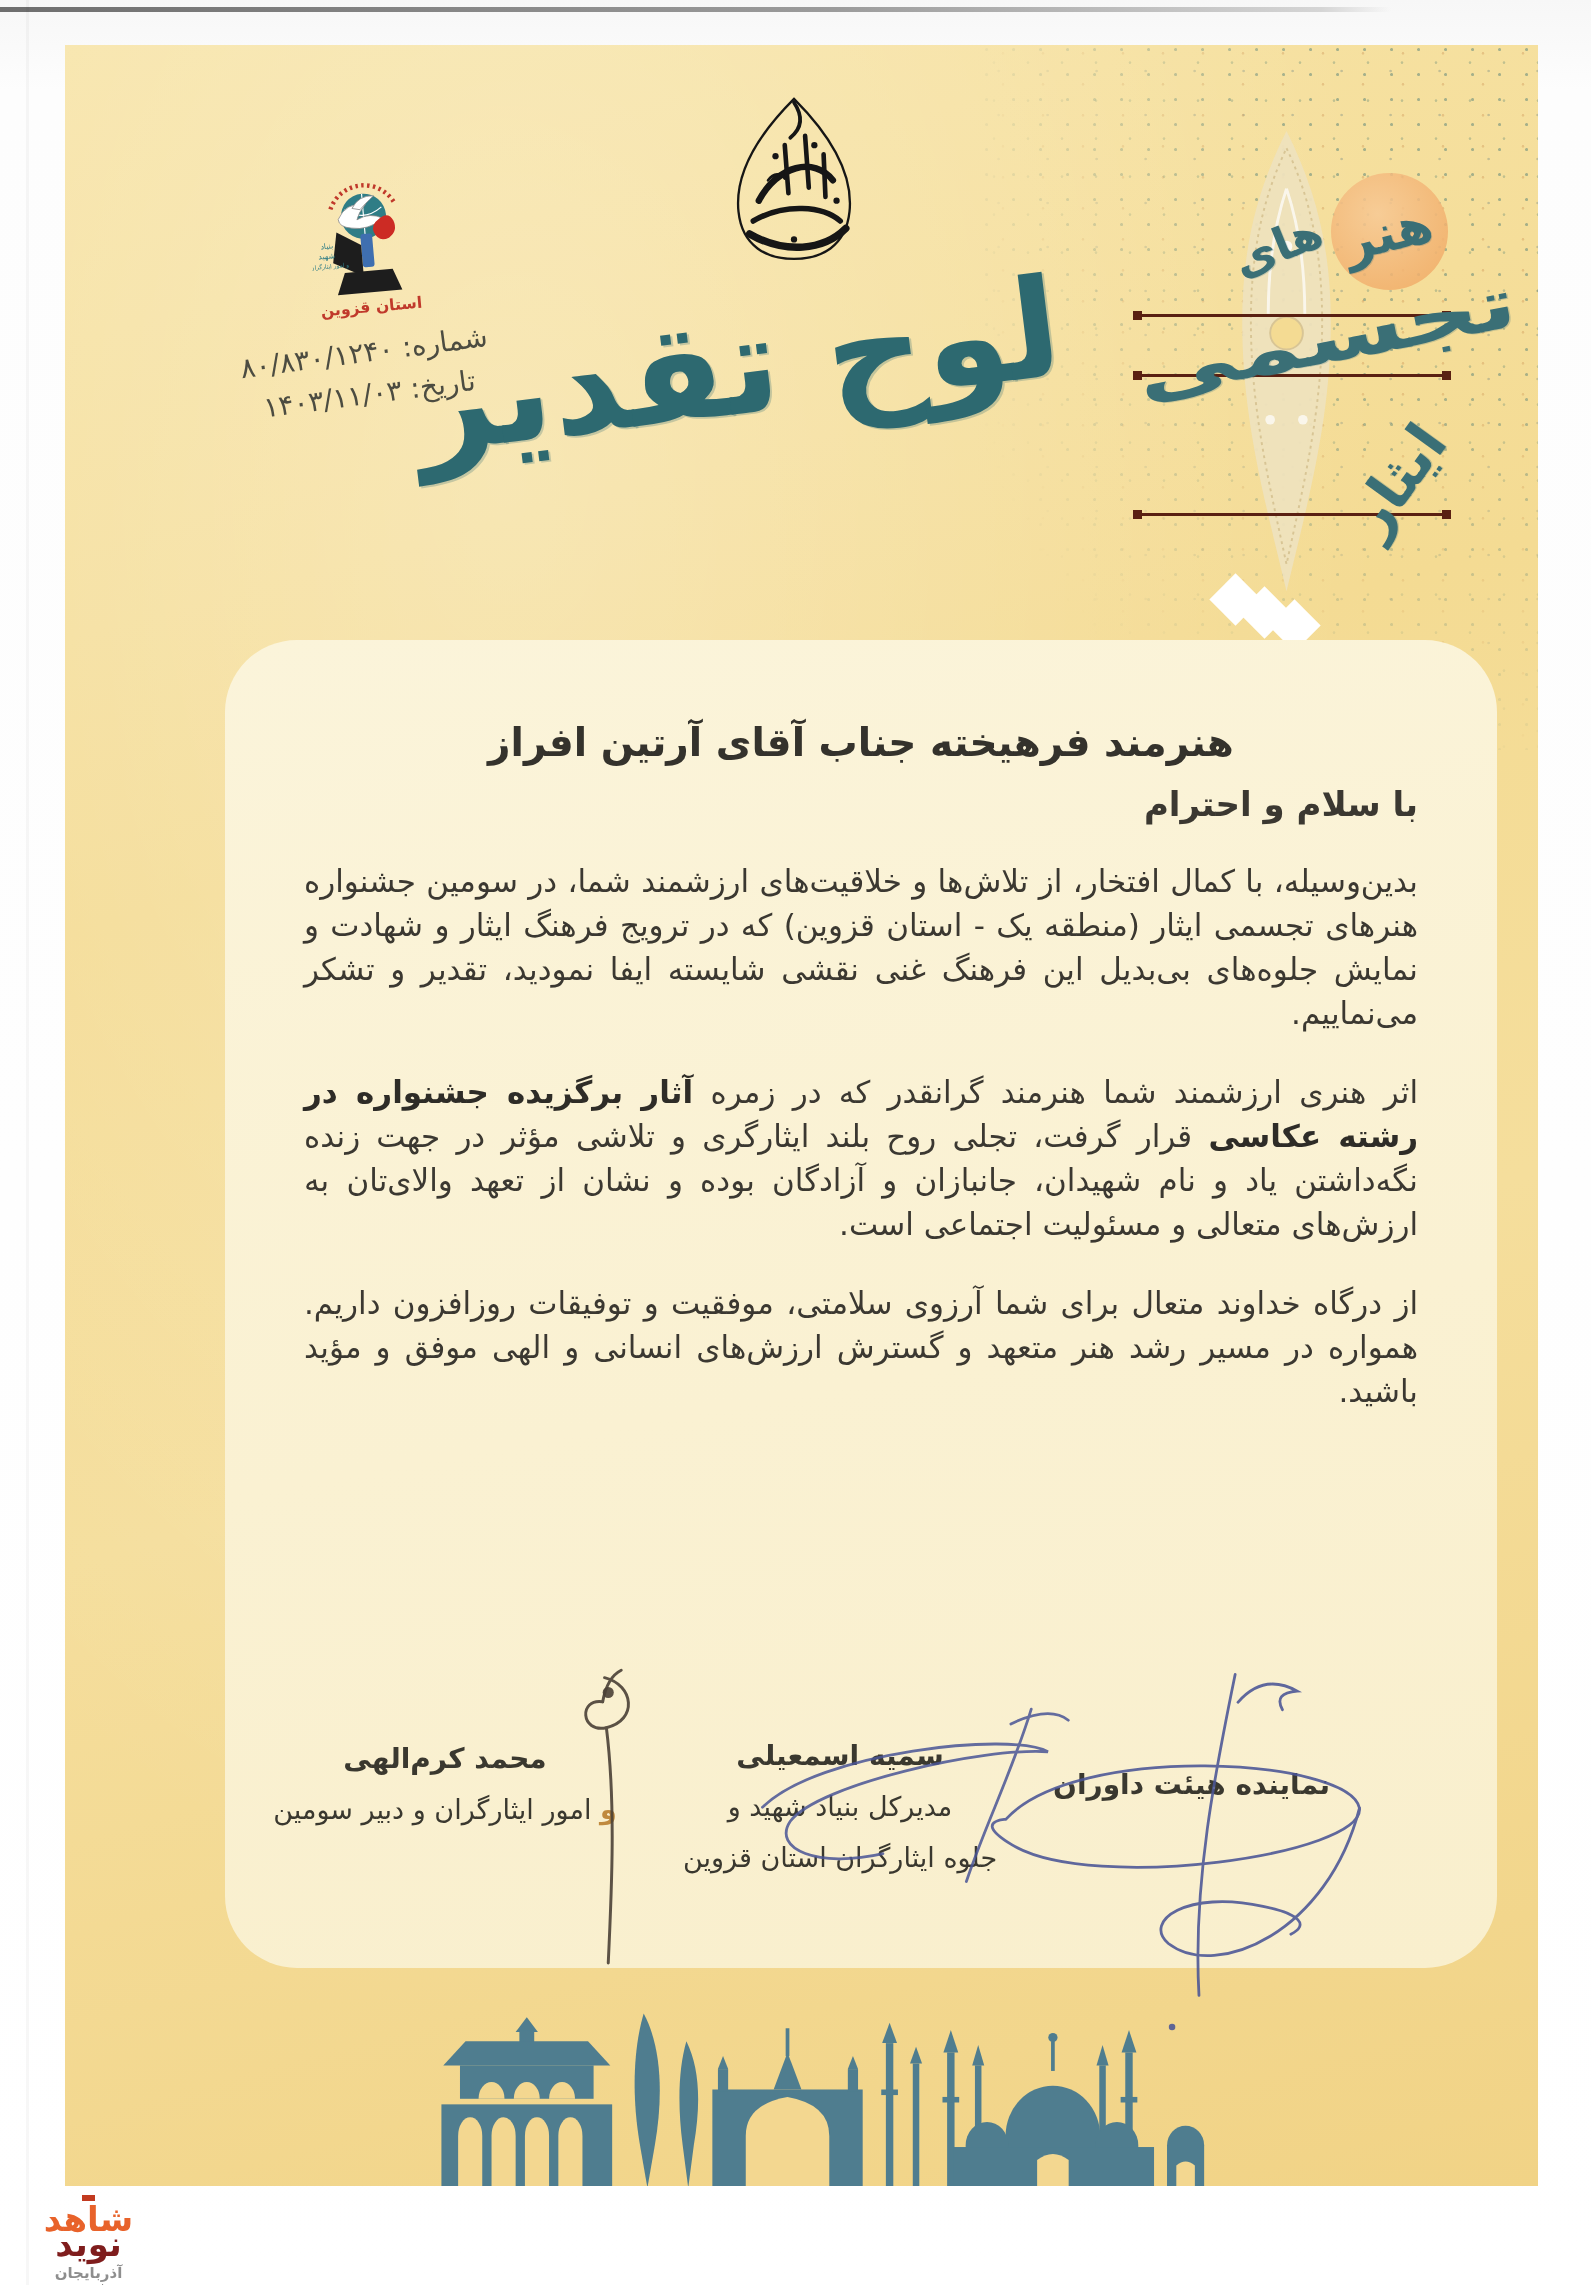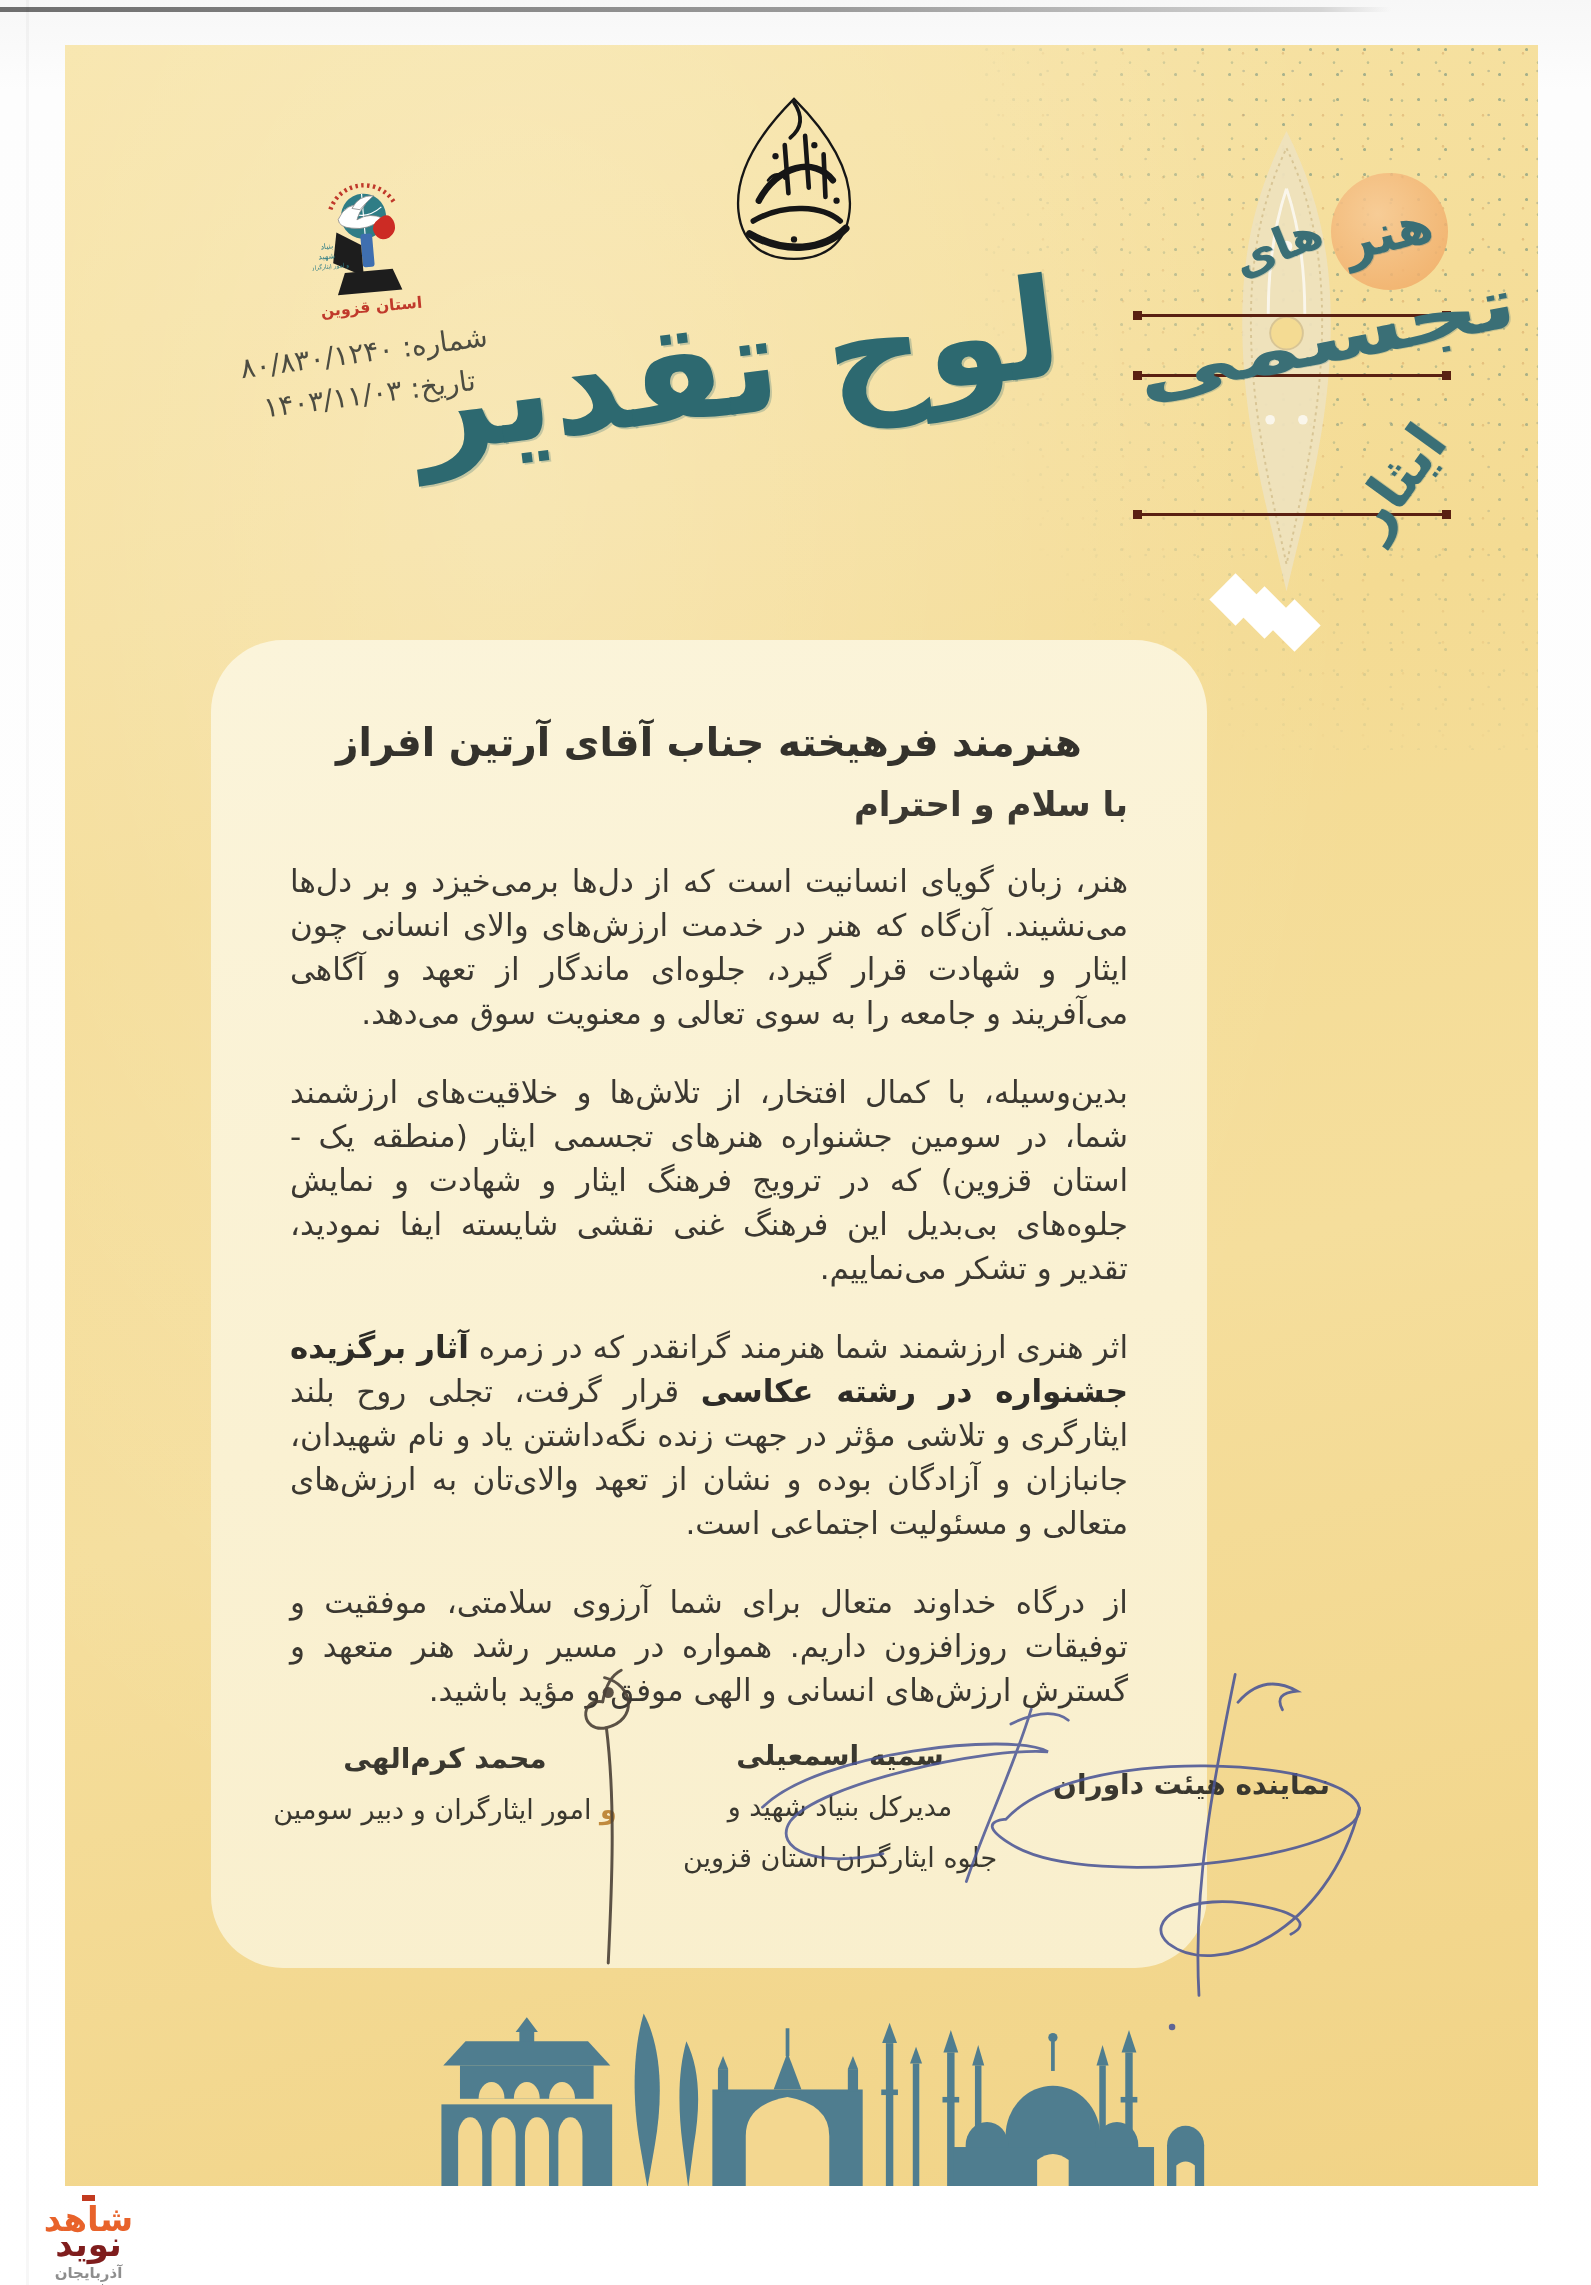--- a/index.html
+++ b/index.html
@@ -60,21 +60,21 @@
   .fw-haye{left:119px;top:137px;font-size:46px;transform:rotate(-22deg);}
   .fw-honar{left:230px;top:121px;font-size:52px;transform:rotate(-14deg);}
   .fw-tajassomi{left:24px;top:252px;font-size:70px;transform:rotate(-11deg) scaleX(1.45);transform-origin:left center;}
   .fw-isar{left:224px;top:364px;font-size:58px;transform:rotate(-54deg);}
   .zig{position:absolute;left:111px;top:499px;display:flex;}
   .zig span{width:37px;height:37px;background:#fff;transform:rotate(45deg);margin-left:-7.4px;}
   .zig span:nth-child(2){margin-top:13px;} .zig span:nth-child(3){margin-top:26px;}
 
   
   .panel{
-    position:absolute;left:146px;top:595px;width:996px;height:1328px;border-radius:72px;
+    position:absolute;left:160px;top:595px;width:1272px;height:1328px;border-radius:72px;
     background:linear-gradient(170deg,#fbf4da 0%,#faf1d2 55%,#f9efcd 100%);
     padding:0 79px;box-sizing:border-box;direction:rtl;color:#3b3831;
   }
   .letter-head{margin-top:80px;text-align:center;font-size:39px;font-weight:bold;color:#34322c;}
   .salutation{margin-top:19px;font-size:34px;font-weight:600;text-align:right;}
   .para{margin:35px 0 0 0;font-size:31px;line-height:44px;text-align:justify;text-align-last:right;}
   .para b{color:#2e2c27;}
 
   
   .sig-col{position:absolute;direction:rtl;text-align:center;color:#3a382f;}
@@ -176,21 +176,20 @@
     <div class="zig">
         <span></span>
         <span></span>
         <span></span>
       </div>
   </div>
 
   <div class="panel">
     <div class="letter-head">هنرمند فرهیخته جناب آقای آرتین افراز</div>
     <div class="salutation">با سلام و احترام</div>
-    <p class="para">هنر، زبان گویای انسانیت است که از دل‌ها برمی‌خیزد و بر دل‌ها می‌نشیند. آن‌گاه که هنر در خدمت ارزش‌های والای انسانی چون ایثار و شهادت قرار گیرد، جلوه‌ای ماندگار از تعهد و آگاهی می‌آفریند و جامعه را به سوی تعالی و معنویت سوق می‌دهد.</p>
     <p class="para">بدین‌وسیله، با کمال افتخار، از تلاش‌ها و خلاقیت‌های ارزشمند شما، در سومین جشنواره هنرهای تجسمی ایثار (منطقه یک - استان قزوین) که در ترویج فرهنگ ایثار و شهادت و نمایش جلوه‌های بی‌بدیل این فرهنگ غنی نقشی شایسته ایفا نمودید، تقدیر و تشکر می‌نماییم.</p>
     <p class="para"><span>اثر هنری ارزشمند شما هنرمند گرانقدر که در زمره </span><b>آثار برگزیده جشنواره در رشته عکاسی</b><span> قرار گرفت، تجلی روح بلند ایثارگری و تلاشی مؤثر در جهت زنده نگه‌داشتن یاد و نام شهیدان، جانبازان و آزادگان بوده و نشان از تعهد والای‌تان به ارزش‌های متعالی و مسئولیت اجتماعی است.</span></p>
     <p class="para">از درگاه خداوند متعال برای شما آرزوی سلامتی، موفقیت و توفیقات روزافزون داریم. همواره در مسیر رشد هنر متعهد و گسترش ارزش‌های انسانی و الهی موفق و مؤید باشید.</p>
   </div>
 
   <div class="sig-col sig-right">
     <div class="nm">نماینده هیئت داوران</div>
   </div>
   <div class="sig-col sig-mid">
     <div class="nm">سمیه اسمعیلی</div>

